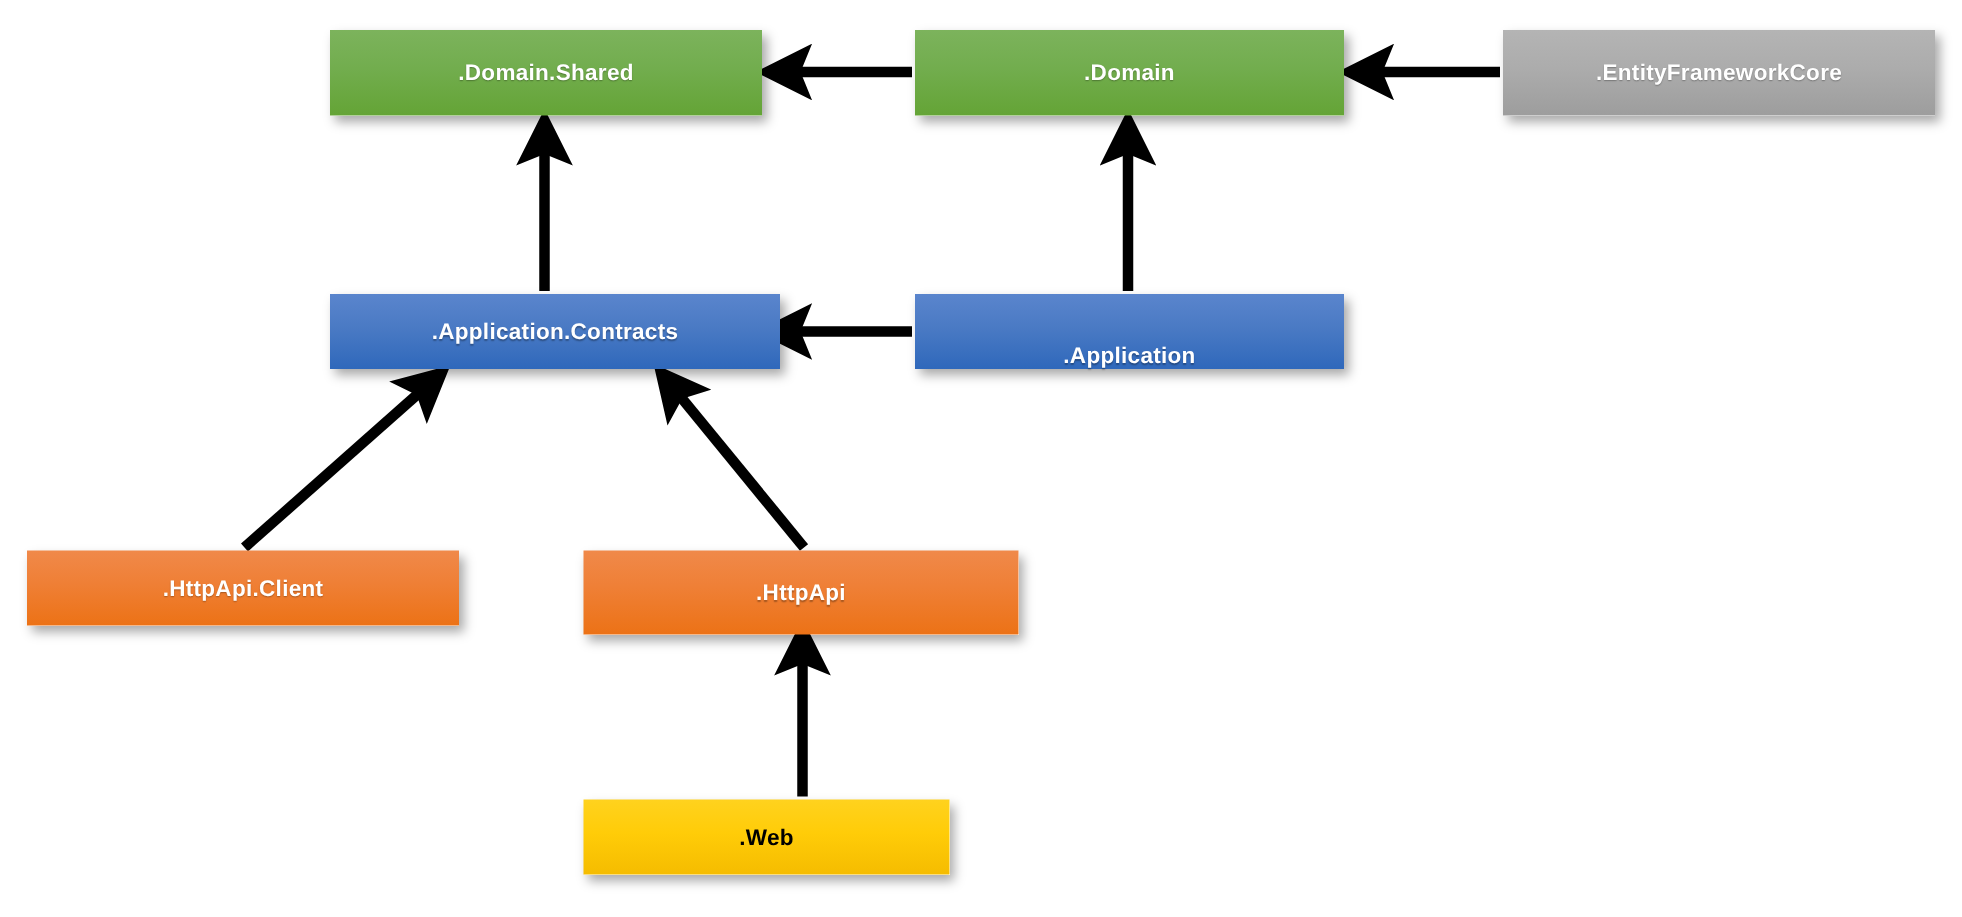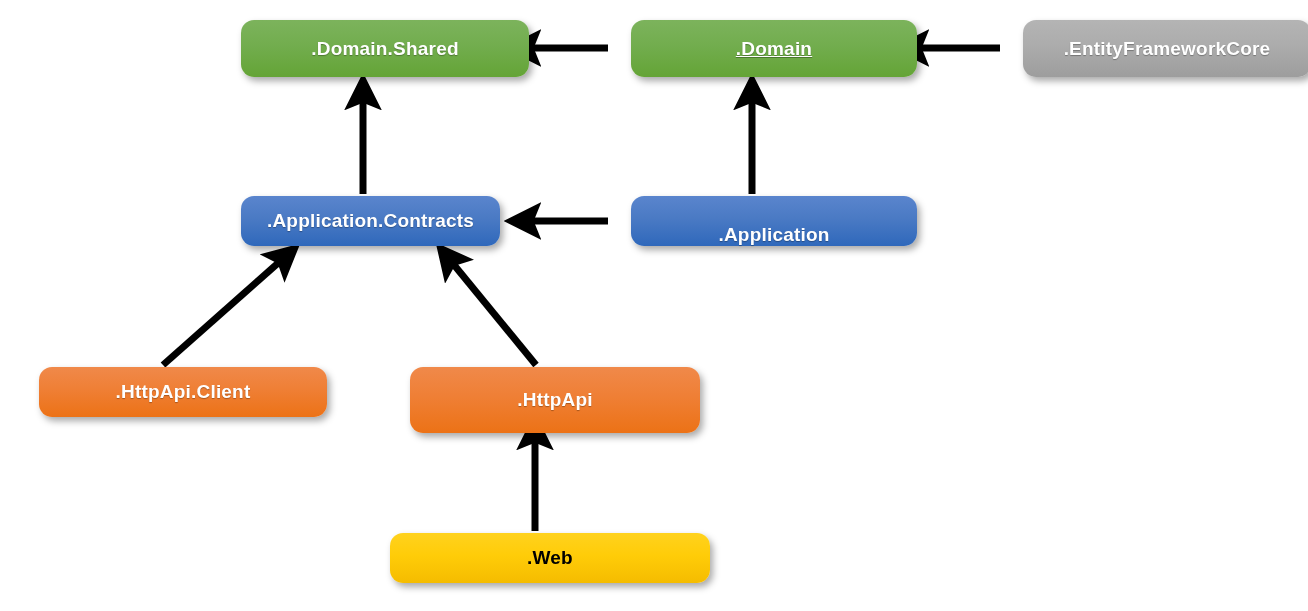--- a/index.html
+++ b/index.html
@@ -24,30 +24,29 @@
     width: 1308px;
     height: 611px;
     pointer-events: none;
   }
   .node {
     position: absolute;
     display: flex;
     align-items: center;
     justify-content: center;
     box-sizing: border-box;
-    border-radius: 13px;
+    border-radius: 0;
     font-weight: bold;
-    font-size: 19px;
+    font-size: 15px;
     letter-spacing: 0.2px;
     color: #ffffff;
     text-shadow: 0 1px 1px rgba(0,0,0,0.30);
     box-shadow: 3px 4px 7px rgba(0,0,0,0.34);
     z-index: 2;
     white-space: nowrap;
-    margin-left: 21px;
   }
   .node-green {
     background: linear-gradient(to bottom, #7cb35c 0%, #72ad4e 45%, #64a436 100%);
   }
   .node-blue {
     background: linear-gradient(to bottom, #5a85cd 0%, #4a7ac4 45%, #2f68bb 100%);
   }
   .node-gray {
     background: linear-gradient(to bottom, #b4b4b4 0%, #acacac 45%, #9d9d9d 100%);
     justify-content: center;
@@ -82,36 +81,36 @@
         <line x1="163" y1="365" x2="294" y2="249" stroke="#000000" stroke-width="7" marker-end="url(#arrowhead)"></line>
         <line x1="536" y1="365" x2="441" y2="249" stroke="#000000" stroke-width="7" marker-end="url(#arrowhead)"></line>
         <line x1="535" y1="531" x2="535" y2="421" stroke="#000000" stroke-width="7" marker-end="url(#arrowhead)"></line>
       </g>
   </svg>
 
   <div id="nodes-layer">
       <div class="node node-green" style="left: 220px; top: 20px; width: 288px; height: 57px;">
         <span>.Domain.Shared</span>
       </div>
-      <div class="node node-green" style="left: 610px; top: 20px; width: 286px; height: 57px; text-decoration: underline;">
+      <div class="node node-green" style="left: 610px; top: 20px; width: 286px; height: 57px;">
         <span>.Domain</span>
       </div>
       <div class="node node-gray" style="left: 1002px; top: 20px; width: 288px; height: 57px;">
         <span>.EntityFrameworkCore</span>
       </div>
-      <div class="node node-blue" style="left: 220px; top: 196px; width: 259px; height: 50px;">
+      <div class="node node-blue" style="left: 220px; top: 196px; width: 300px; height: 50px;">
         <span>.Application.Contracts</span>
       </div>
       <div class="node node-blue" style="left: 610px; top: 196px; width: 286px; height: 50px; align-items: flex-end;">
         <span>.Application</span>
       </div>
       <div class="node node-orange" style="left: 18px; top: 367px; width: 288px; height: 50px;">
         <span>.HttpApi.Client</span>
       </div>
-      <div class="node node-orange" style="left: 389px; top: 367px; width: 290px; height: 66px;">
+      <div class="node node-orange" style="left: 389px; top: 367px; width: 290px; height: 56px;">
         <span>.HttpApi</span>
       </div>
-      <div class="node node-yellow" style="left: 369px; top: 533px; width: 320px; height: 50px;">
+      <div class="node node-yellow" style="left: 389px; top: 533px; width: 244px; height: 50px;">
         <span>.Web</span>
       </div>
     </div>
 
 </div>
 
 </body></html>

